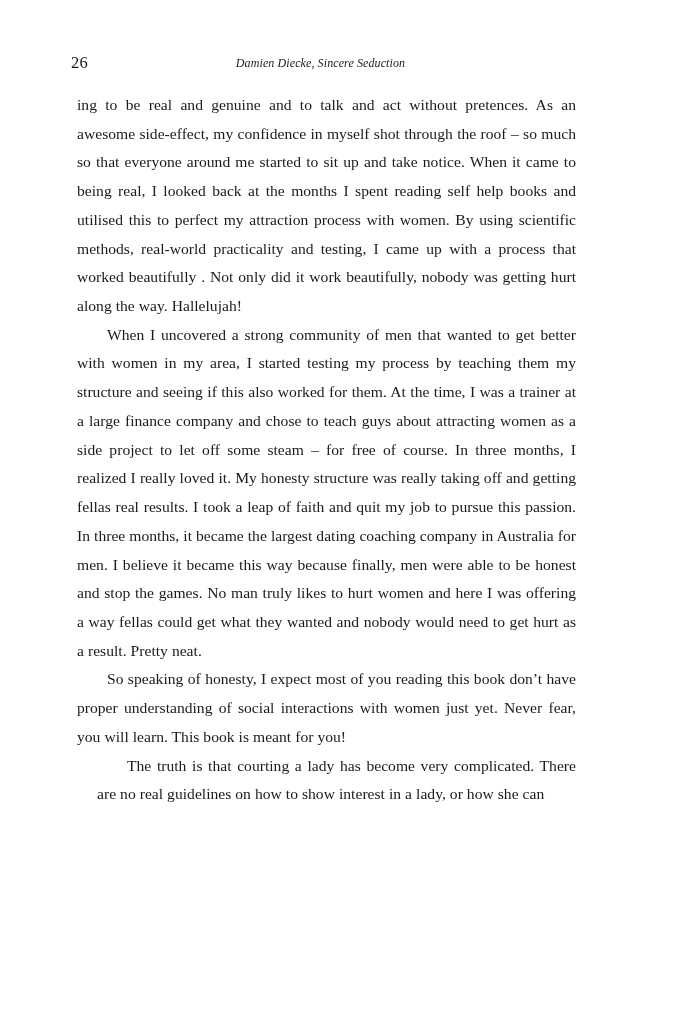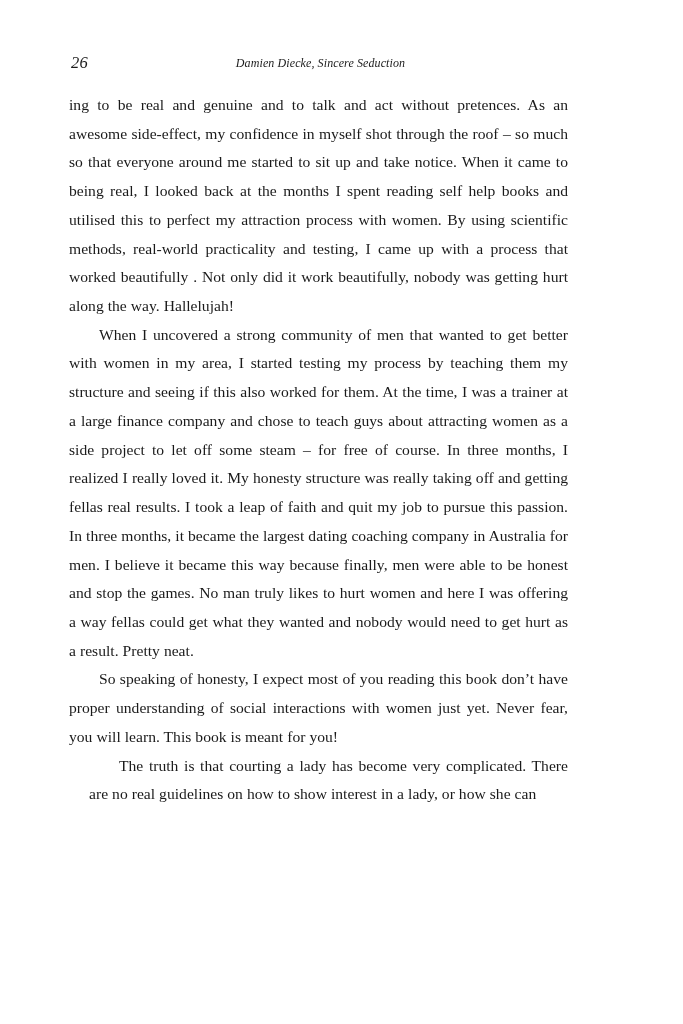--- a/index.html
+++ b/index.html
@@ -32,40 +32,39 @@
   }
   .folio {
     position: absolute;
     left: 0;
     top: 0;
     font-size: 16.5px;
     line-height: 22px;
     letter-spacing: 0.2px;
     color: #1b1b1b;
     white-space: nowrap;
-    font-style: italic;
   }
   .running-head {
     position: absolute;
     left: 0;
     right: 0;
     top: 0;
     text-align: center;
     font-style: italic;
     font-size: 12px;
     line-height: 22px;
     letter-spacing: 0.1px;
     color: #1b1b1b;
     white-space: nowrap;
   }
 
   
   .text-block {
     position: absolute;
-    left: 69px;
+    left: 77px;
     top: 91px;
     width: 499px;
   }
   .para {
     margin: 0;
     text-align: justify;
     text-justify: inter-word;
     font-size: 15.6px;
     line-height: 28.72px;
     letter-spacing: 0.01px;

